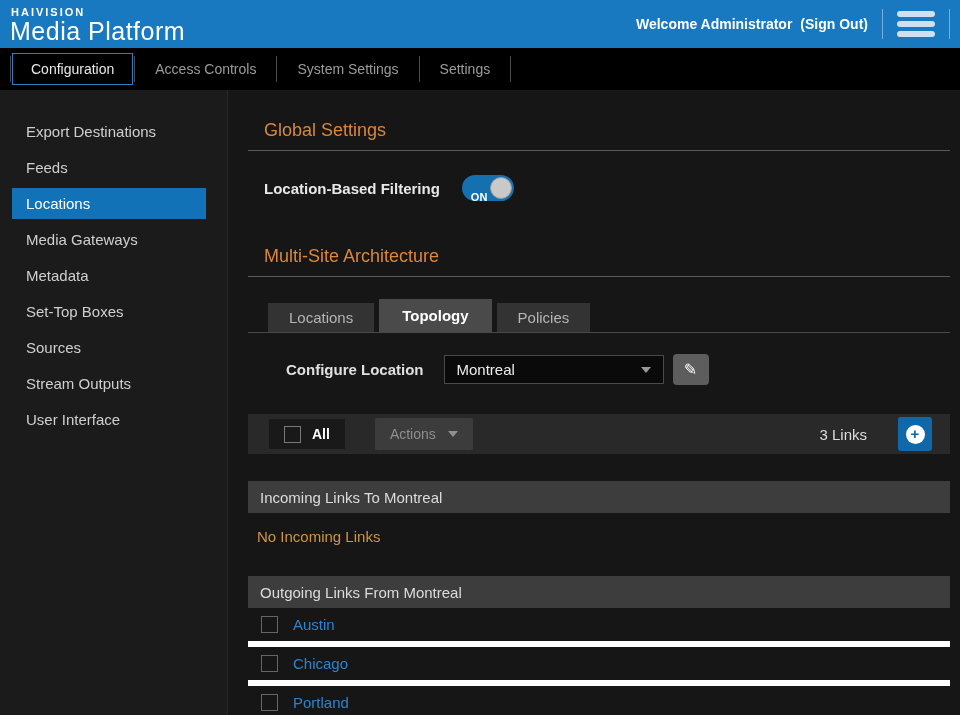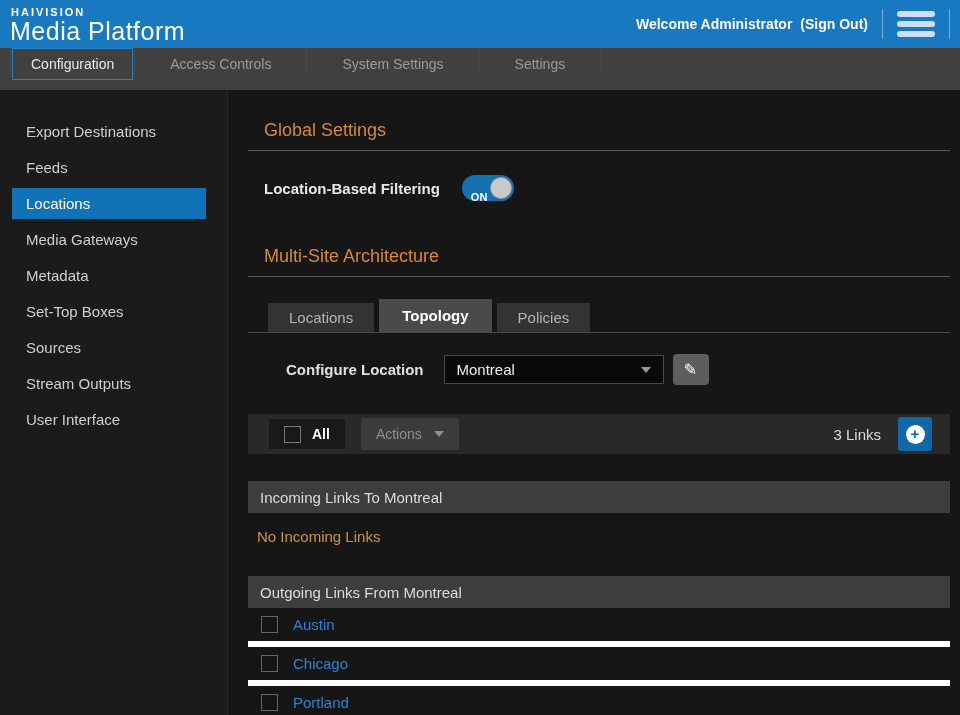--- a/index.html
+++ b/index.html
@@ -12,23 +12,23 @@
   .brand-top { font-size:11px; font-weight:bold; letter-spacing:2px; margin:2px 0 1px 1px; }
   .brand-bottom { font-size:25px; font-weight:300; letter-spacing:0.5px; }
   .header-right { margin-left:auto; display:flex; align-items:center; }
   .welcome { color:#fff; font-weight:bold; font-size:14px; }
   .signout { color:#fff; font-weight:bold; font-size:14px; margin-left:8px; cursor:pointer; }
   .hdr-sep { width:1px; height:30px; background:rgba(255,255,255,0.4); margin:0 14px; }
   .hamburger { width:38px; height:26px; display:flex; flex-direction:column; justify-content:space-between; cursor:pointer; }
   .hamburger span { display:block; height:6px; border-radius:3px; background:#cfe0f2; }
 
   
-  .nav-bar { height:42px; background:#404040; display:flex; align-items:flex-start; padding-left:10px; }
+  .nav-bar { height:42px; background:#000000; display:flex; align-items:center; padding-left:10px; }
   .nav-sep { width:1px; height:26px; background:#4a4a4a; }
-  .nav-tab { font-size:14px; color:#9b9b9b; padding:8px 34px; margin:0 1px; cursor:pointer; white-space:nowrap; }
+  .nav-tab { font-size:14px; color:#9b9b9b; padding:8px 19px; margin:0 1px; cursor:pointer; white-space:nowrap; }
   .nav-tab.active { border:1px solid #2a7fc0; color:#e8e8e8; padding:7px 18px; }
 
   
   .page-body { display:flex; height:625px; }
   .sidebar { width:228px; background:#1b1b1b; border-right:1px solid #272727; padding-top:26px; flex-shrink:0; }
   .side-item { font-size:15px; color:#cfcfcf; padding:7px 0 7px 14px; margin:0 21px 5px 12px; cursor:pointer; }
   .side-item.active { background:#1172b8; color:#fff; }
   .content { flex:1; background:#161616; padding:0 10px 0 20px; }
 
   
@@ -48,21 +48,21 @@
   .tab.active { background:#4a4a4a; color:#fff; font-weight:bold; padding:8px 23px; }
 
   
   .configure-row { display:flex; align-items:center; margin:21px 0 0 38px; }
   .configure-label { font-size:15px; font-weight:bold; color:#e0e0e0; }
   .select { width:220px; height:29px; background:#0a0a0a; border:1px solid #4a4a4a; color:#ececec; display:flex; align-items:center; padding:0 12px; margin-left:20px; font-size:15px; cursor:pointer; }
   .caret { width:0; height:0; border-left:5px solid transparent; border-right:5px solid transparent; border-top:6px solid #9a9a9a; margin-left:auto; }
   .edit-btn { width:36px; height:31px; background:#5d5d5d; border-radius:4px; margin-left:9px; color:#fff; display:flex; align-items:center; justify-content:center; font-size:16px; cursor:pointer; }
 
   
-  .toolbar { height:40px; background:#292929; margin-top:29px; display:flex; align-items:center; padding:0 18px 0 21px; }
+  .toolbar { height:40px; background:#292929; margin-top:29px; display:flex; align-items:center; padding:0 18px 0 21px;gap:14px; }
   .all-btn { background:#191919; height:30px; padding:0 15px; display:flex; align-items:center; gap:11px; color:#fff; font-weight:bold; font-size:14px; cursor:pointer; }
   .checkbox { width:17px; height:17px; border:1px solid #787878; background:transparent; flex-shrink:0; }
   .actions-btn { background:#3c3c3c; height:30px; padding:16px 15px; margin-left:16px; display:flex; align-items:center; gap:12px; color:#8f8f8f; font-size:14px; border-radius:2px; cursor:default; }
   .actions-btn .caret { border-top-color:#8f8f8f; margin-left:0; }
   .links-count { margin-left:auto; color:#dddddd; font-size:15px; }
   .add-btn { width:34px; height:34px; background:#1068a8; border-radius:3px; margin-left:17px; display:flex; align-items:center; justify-content:center; cursor:pointer; }
   .add-circle { width:19px; height:19px; border-radius:50%; background:#fff; color:#1068a8; font-weight:bold; font-size:15px; line-height:1; display:flex; align-items:center; justify-content:center; padding-bottom:1px; }
 
   
   .section-bar { height:32px; background:#3d3d3d; display:flex; align-items:center; padding:0 12px; color:#dcdcdc; font-size:15px; }

